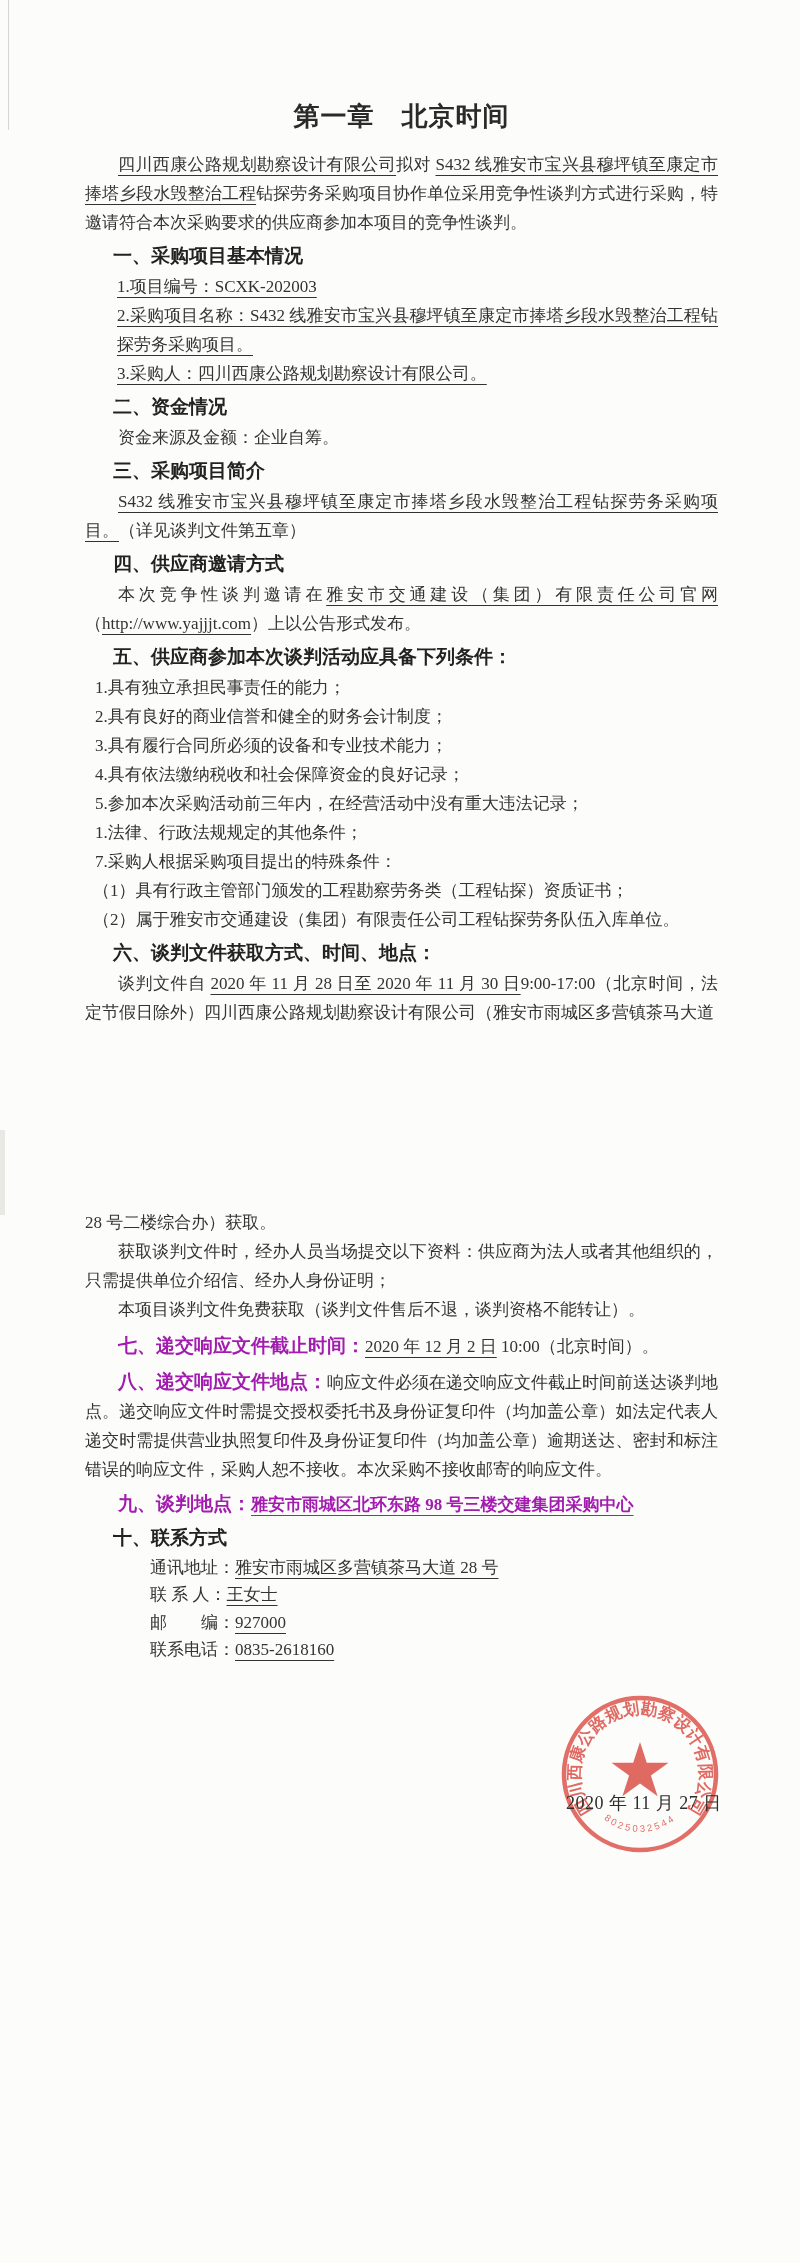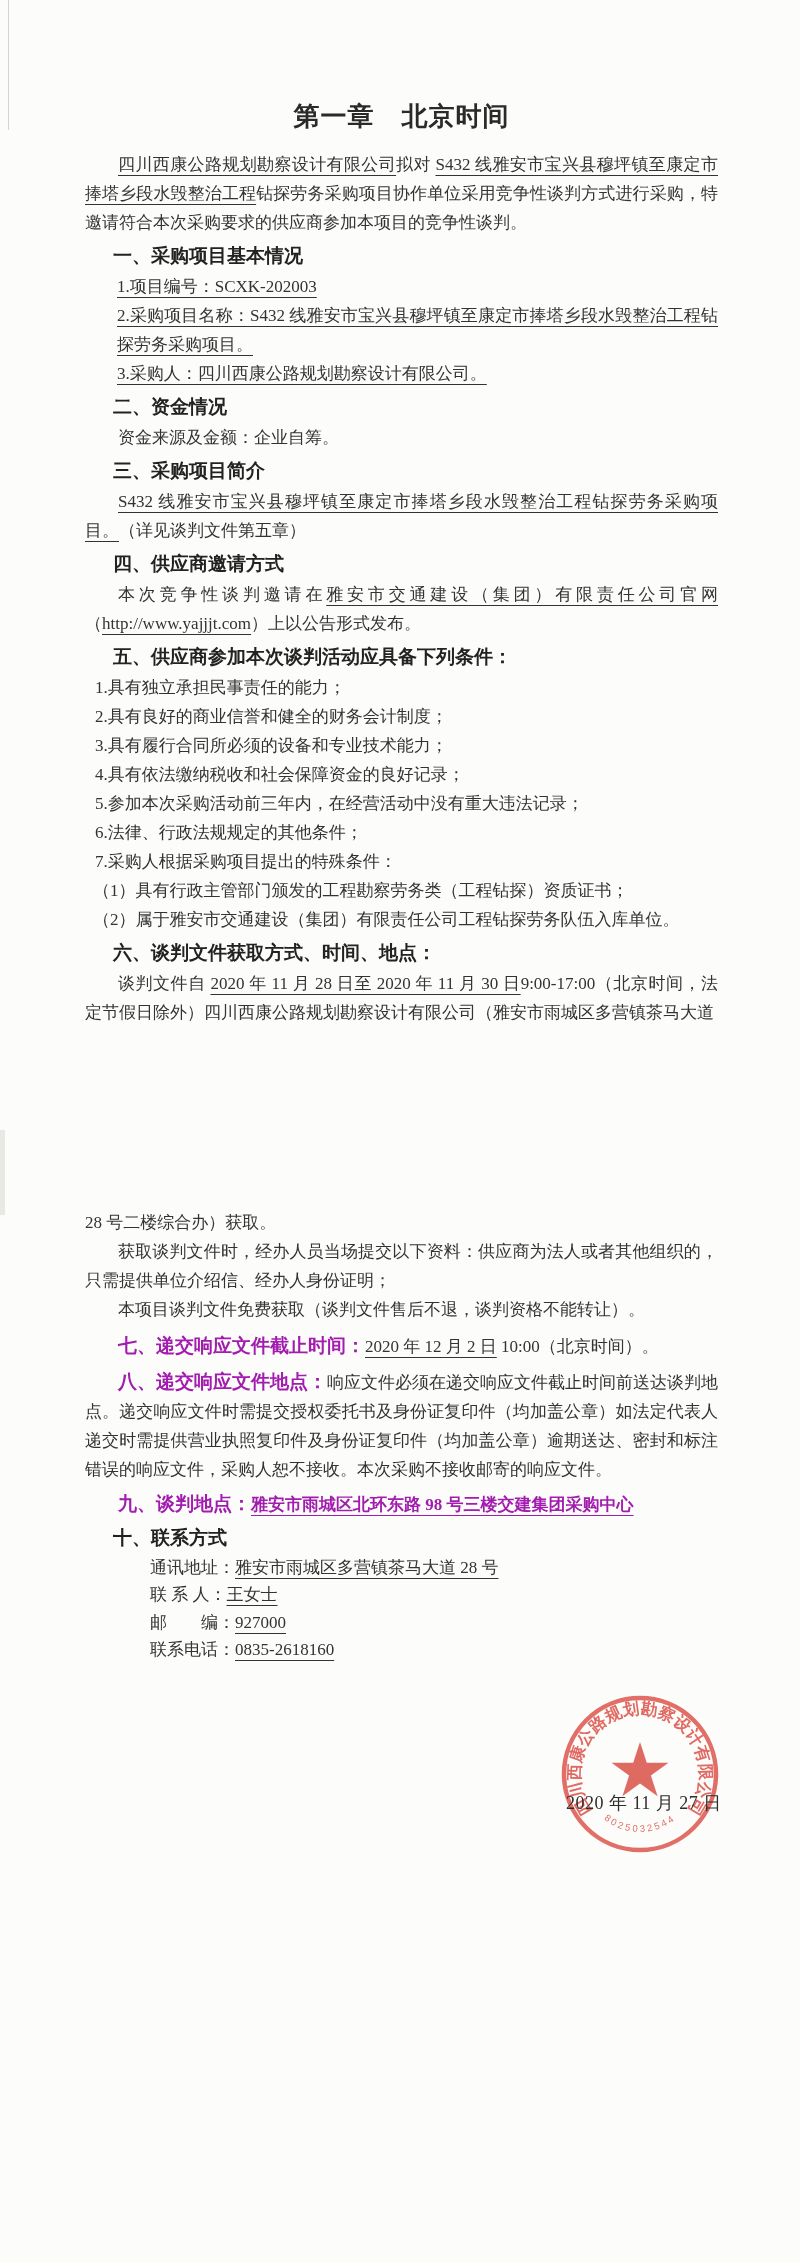--- a/index.html
+++ b/index.html
@@ -85,21 +85,21 @@
 
     <p class="hd">四、供应商邀请方式</p>
     <p class="indent"><span>本次竞争性谈判邀请在</span><span class="u">雅安市交通建设（集团）有限责任公司官网</span><span>（</span><span class="u">http://www.yajjjt.com</span><span>）</span><span>上以公告形式发布。</span></p>
 
     <p class="hd">五、供应商参加本次谈判活动应具备下列条件：</p>
     <p class="cond">1.具有独立承担民事责任的能力；</p>
     <p class="cond">2.具有良好的商业信誉和健全的财务会计制度；</p>
     <p class="cond">3.具有履行合同所必须的设备和专业技术能力；</p>
     <p class="cond">4.具有依法缴纳税收和社会保障资金的良好记录；</p>
     <p class="cond">5.参加本次采购活动前三年内，在经营活动中没有重大违法记录；</p>
-    <p class="cond">6.法律、行政法规规定的其他条件；</p>
+    <p class="cond">1.法律、行政法规规定的其他条件；</p>
     <p class="cond">7.采购人根据采购项目提出的特殊条件：</p>
     <p class="sub">（1）具有行政主管部门颁发的工程勘察劳务类（工程钻探）资质证书；</p>
     <p class="sub">（2）属于雅安市交通建设（集团）有限责任公司工程钻探劳务队伍入库单位。</p>
 
     <p class="hd">六、谈判文件获取方式、时间、地点：</p>
     <p class="indent"><span>谈判文件自 </span><span class="u">2020 年 11 月 28 日至 2020 年 11 月 30 日</span><span>9:00-17:00（北京时间，法定节假日除外）四川西康公路规划勘察设计有限公司（雅安市雨城区多营镇茶马大道</span></p>
 
     <p class="page2start">28 号二楼综合办）获取。</p>
     <p class="indent">获取谈判文件时，经办人员当场提交以下资料：供应商为法人或者其他组织的，只需提供单位介绍信、经办人身份证明；</p>
     <p class="indent">本项目谈判文件免费获取（谈判文件售后不退，谈判资格不能转让）。</p>

